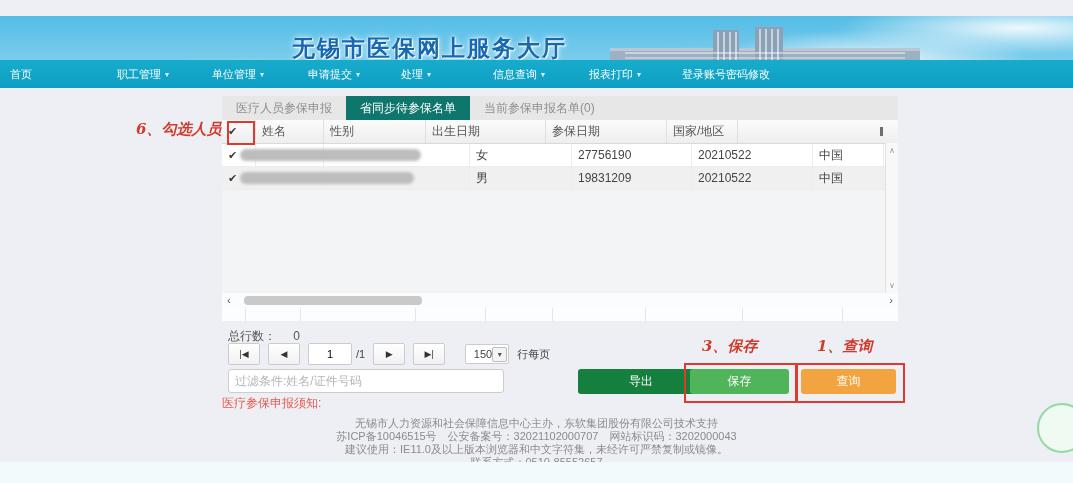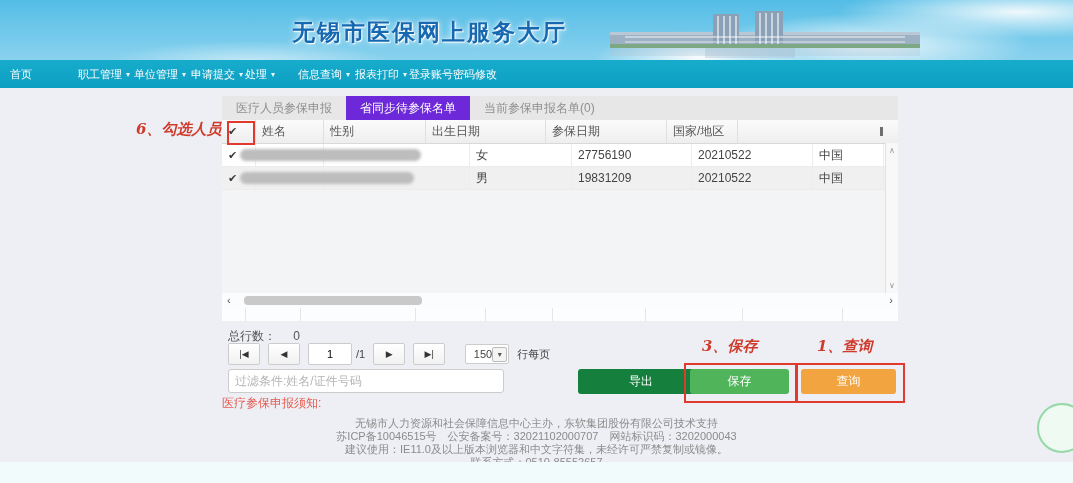--- a/index.html
+++ b/index.html
@@ -1,38 +1,38 @@
 <!DOCTYPE html>
 <html><head>
 <meta charset="utf-8">
 <style>
   html,body{margin:0;padding:0;}
   #screen{position:relative;width:1073px;height:483px;overflow:hidden;background:#edeff4;
           font-family:"Liberation Sans",sans-serif;-webkit-font-smoothing:antialiased;}
   
-  #banner{position:absolute;left:0;top:0;width:1073px;height:60px;
+  #banner{position:absolute;left:0;top:16px;width:1073px;height:60px;
     background:
       radial-gradient(ellipse 150px 40px at 700px 58px, rgba(255,255,255,.95), rgba(255,255,255,0) 70%),
       radial-gradient(ellipse 230px 45px at 870px 45px, rgba(255,255,255,.85), rgba(255,255,255,0) 70%),
       radial-gradient(ellipse 260px 38px at 1020px 12px, rgba(255,255,255,.9), rgba(255,255,255,0) 70%),
       radial-gradient(ellipse 200px 30px at 250px 62px, rgba(255,255,255,.5), rgba(255,255,255,0) 70%),
       linear-gradient(#54bde6,#8ad2ee);}
   #site-title{position:absolute;left:292px;top:17px;font-size:23px;font-weight:bold;color:#1668b0;
     letter-spacing:2px;text-shadow:0 0 2px #fff,0 0 6px rgba(255,255,255,.95),1px 1px 1px #fff;}
   #buildings{position:absolute;left:595px;top:10px;}
   
   #nav{position:absolute;left:0;top:60px;width:1073px;height:28px;
-    background:linear-gradient(#17abcc,#0c9fc2);display:flex;align-items:center;color:#fff;font-size:11px;}
+    background:linear-gradient(#17abcc,#0c9fc2);display:flex;align-items:center;color:#fff;font-size:11px;gap:39px;}
   .nav-item{display:flex;align-items:center;gap:4px;cursor:pointer;white-space:nowrap;}
   .nav-item .caret{font-size:8px;opacity:.9;}
   
   #tabbar{position:absolute;left:222px;top:96px;width:676px;height:24px;background:#e7e7e7;
     display:flex;font-size:12px;}
   .tab{padding:0 14px;line-height:24px;color:#8f8f8f;cursor:pointer;white-space:nowrap;}
-  .tab.active{background:#6d28d9;color:#fff;}
+  .tab.active{background:#0f766e;color:#fff;}
   
   #grid{position:absolute;left:222px;top:120px;width:676px;height:173px;background:#f3f4f6;
     border-bottom:1px solid #e0e0e0;}
   .thead{display:flex;height:23px;background:linear-gradient(#fbfbfb,#eeeeee);
     border-bottom:1px solid #d9d9d9;font-size:12px;color:#555;}
   .cell{padding-left:6px;line-height:23px;border-right:1px solid #e0e0e0;box-sizing:border-box;
     overflow:hidden;white-space:nowrap;}
   .c0{width:34px}.c1{width:68px}.c2{width:146px}.c3{width:102px}.c4{width:120px}
   .c5{width:121px}.c6{width:71px}.c7{width:14px;border-right:none;padding-left:0;}
   .trow{display:flex;height:22px;background:#fff;font-size:12px;color:#444;position:relative;

